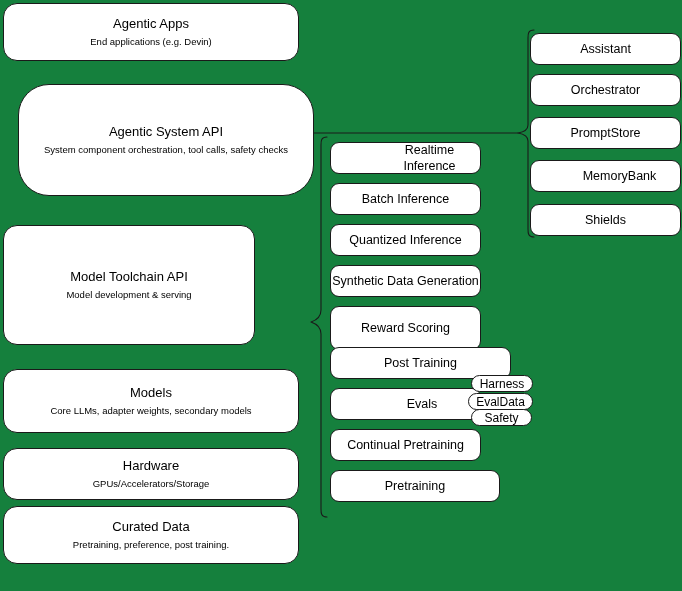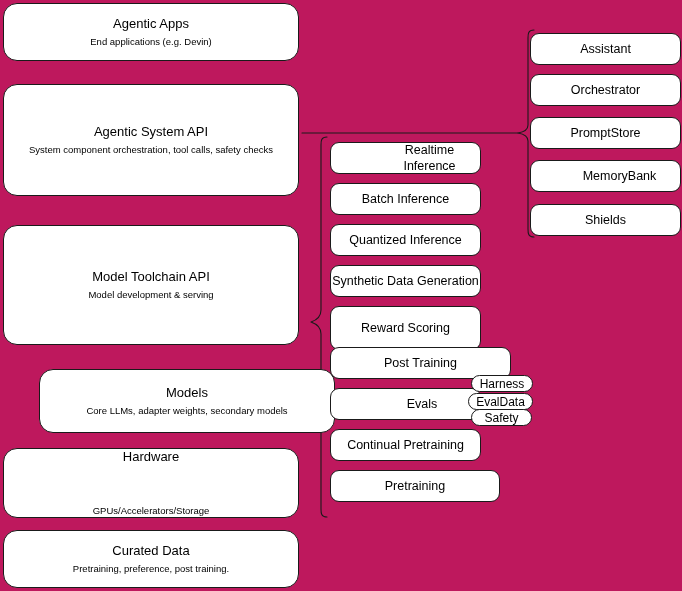--- a/index.html
+++ b/index.html
@@ -8,21 +8,21 @@
     background: #ffffff;
   }
   body {
     font-family: "Liberation Sans", sans-serif;
     -webkit-font-smoothing: antialiased;
   }
   #canvas {
     position: relative;
     width: 682px;
     height: 591px;
-    background: #be185d;
+    background: #15803d;
     overflow: hidden;
     text-decoration: underline;
   }
   .node {
     position: absolute;
     box-sizing: border-box;
     border: 1px solid #1a1a1a;
     background: #ffffff;
     border-radius: 12px;
     display: flex;
@@ -91,41 +91,41 @@
 
   <svg class="conn-svg" style="left:0px; top:0px; width:682px; height:591px;">
     <line x1="302" y1="133" x2="518" y2="133"></line>
   </svg>
 
   <div class="node stack-node" style="left:3px; top:3px; width:296px; height:58px;">
     <div class="title">Agentic Apps</div>
     <div class="subtitle">End applications (e.g. Devin)</div>
   </div>
 
-  <div class="node stack-node" style="left:3px; top:84px; width:296px; height:112px;">
+  <div class="node stack-node" style="left:18px; top:84px; width:296px; height:112px;border-radius:31px;">
     <div class="title">Agentic System API</div>
     <div class="subtitle">System component orchestration, tool calls, safety checks</div>
   </div>
 
-  <div class="node stack-node" style="left:3px; top:225px; width:296px; height:120px;align-items:center;">
+  <div class="node stack-node" style="left:3px; top:225px; width:252px; height:120px;align-items:center;">
     <div class="title">Model Toolchain API</div>
     <div class="subtitle">Model development &amp; serving</div>
   </div>
 
-  <div class="node stack-node" style="left:3px; top:369px; width:296px; height:64px;margin-left:36px;">
+  <div class="node stack-node" style="left:3px; top:369px; width:296px; height:64px;">
     <div class="title">Models</div>
     <div class="subtitle">Core LLMs, adapter weights, secondary models</div>
   </div>
 
-  <div class="node stack-node" style="left:3px; top:448px; width:296px; height:70px;justify-content:space-between;">
+  <div class="node stack-node" style="left:3px; top:448px; width:296px; height:52px;">
     <div class="title">Hardware</div>
     <div class="subtitle">GPUs/Accelerators/Storage</div>
   </div>
 
-  <div class="node stack-node" style="left:3px; top:530px; width:296px; height:58px;">
+  <div class="node stack-node" style="left:3px; top:506px; width:296px; height:58px;">
     <div class="title">Curated Data</div>
     <div class="subtitle">Pretraining, preference, post training.</div>
   </div>
 
   <svg class="brace-svg" style="left:305px; top:135px; width:28px; height:385px;" viewBox="0 0 28 385">
     <path d="M 22 2 C 16 2 16 6 16 10 L 16 175 C 16 182 12 185 6 187 C 12 189 16 192 16 199 L 16 374 C 16 378 16 382 22 382"></path>
   </svg>
 
   <svg class="brace-svg" style="left:512px; top:28px; width:28px; height:212px;" viewBox="0 0 28 212">
     <path d="M 22 2 C 16 2 16 6 16 10 L 16 97 C 16 102 12 104 6 105 C 12 106 16 108 16 113 L 16 201 C 16 205 16 209 22 209"></path>

